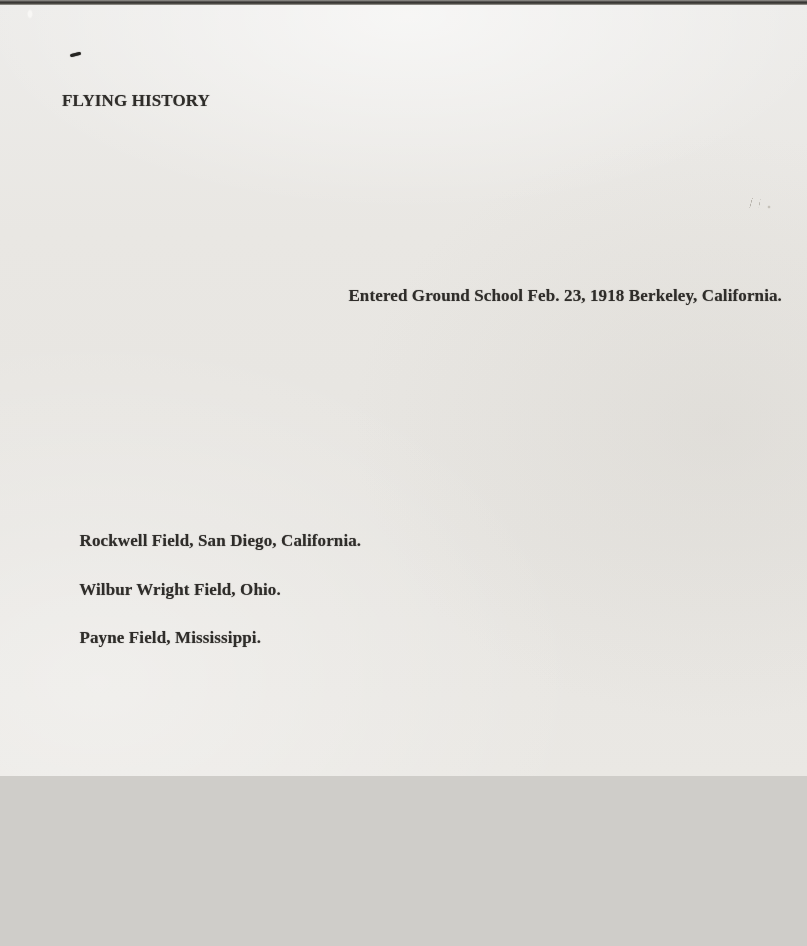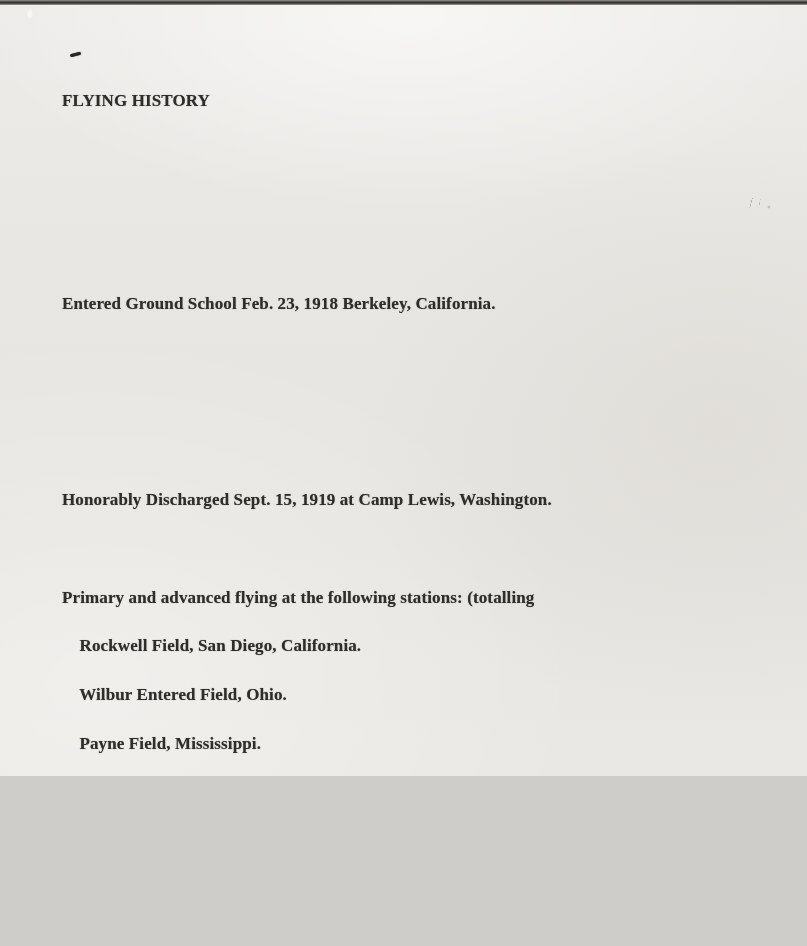--- a/index.html
+++ b/index.html
@@ -27,21 +27,21 @@
     width: 720px;
     font-size: 17px;
     line-height: 16.3px;
     font-weight: bold;
     color: #2f2d2a;
     letter-spacing: 0.12px;
     white-space: pre;
     text-shadow: 0 0 1px rgba(47,45,42,0.5);
   }
   .ln { min-height: 16.3px; }
-  .ln.gap-before { margin-top: 8px; }
+  .ln.gap-before { margin-top: 0; text-align: right; }
   .pen-mark {
     position: absolute; left: 70px; top: 53px; width: 11px; height: 3px;
     background: #262522; border-radius: 2px; transform: rotate(-14deg);
     box-shadow: 0 0 1px rgba(38,37,34,0.8);
   }
   .pencil-mark {
     position: absolute; left: 748px; top: 198px; width: 28px; height: 13px;
     opacity: 0.85;
     background:
       linear-gradient(105deg, rgba(0,0,0,0) 45%, #aeaaa2 48%, #aeaaa2 53%, rgba(0,0,0,0) 56%) no-repeat 0 0 / 6px 10px,
@@ -64,25 +64,23 @@
 
   <div class="text-block">
     <div class="ln">FLYING HISTORY</div>
     <div class="ln"></div>
     <div class="ln"></div>
     <div class="ln"></div>
     <div class="ln gap-before">Entered Ground School Feb. 23, 1918 Berkeley, California.</div>
     <div class="ln"></div>
     <div class="ln"></div>
     <div class="ln"></div>
-    <div class="ln">Honorably Discharged Sept. 15, 1919 at Camp Lewis, Washington.</div>
     <div class="ln"></div>
-    <div class="ln">Primary and advanced flying at the following stations: (totalling</div>
     <div class="ln">    Rockwell Field, San Diego, California.</div>
-    <div class="ln">    Wilbur Entered Field, Ohio.</div>
+    <div class="ln">    Wilbur Wright Field, Ohio.</div>
     <div class="ln">    Payne Field, Mississippi.</div>
     
     
     
     
     
     
     
     
     

